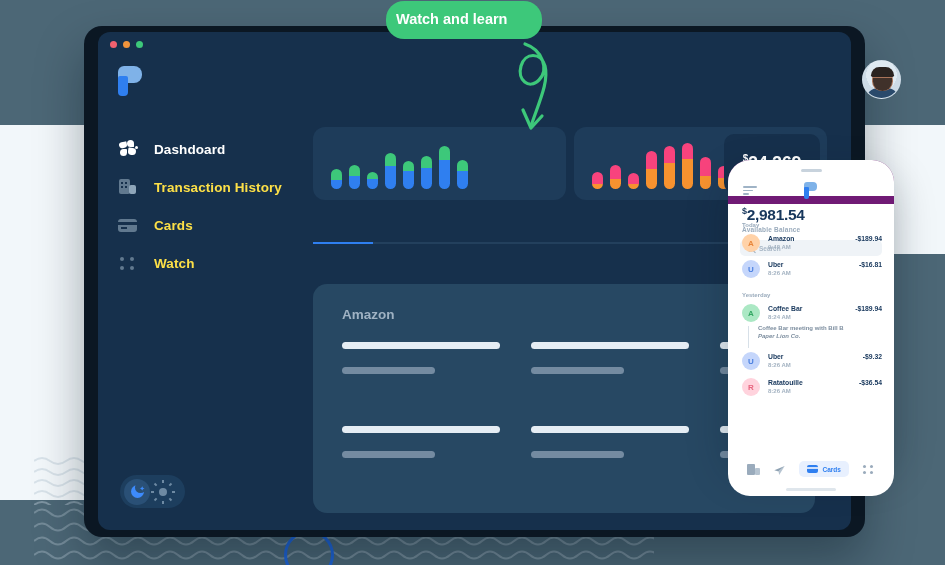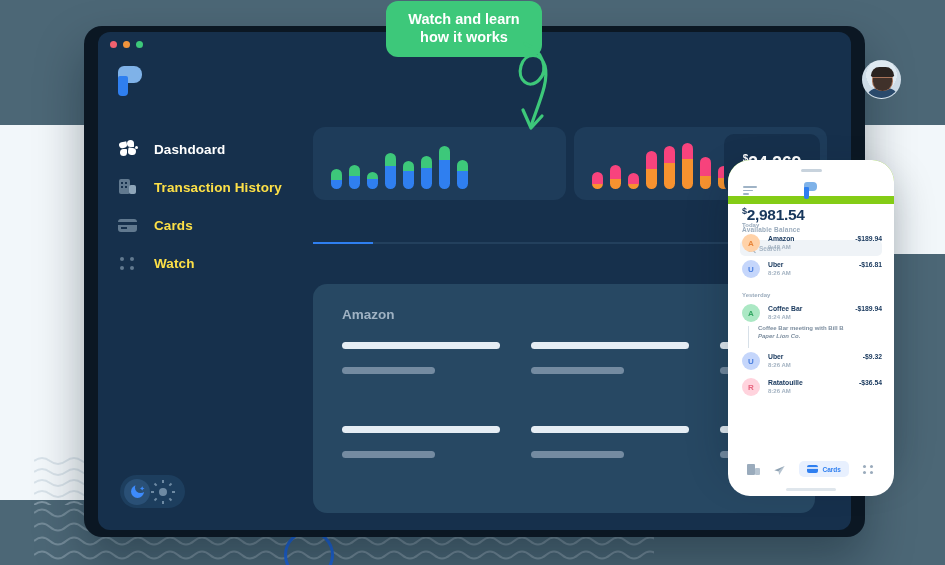--- a/index.html
+++ b/index.html
@@ -156,21 +156,21 @@
   .ph-grid { position:absolute; left:29px; display:flex; gap:31px; }
   #ph-row-1 { top:58px; }
   #ph-row-2 { top:142px; }
   .ph-col { width:158px; }
   .ph-line-a { height:7px; border-radius:4px; background:#e5edf4; }
   .ph-line-b { height:7px; border-radius:4px; background:#748ba1; margin-top:18px; width:93px; }
 
   
   #phone {
     position:absolute; left:728px; top:160px; width:166px; height:296px;
-    background:#84cc16; border-radius:22px;
+    background:#701a75; border-radius:22px;
     box-shadow:0 18px 40px rgba(9,24,40,.28);
   }
   #phone-notch-bar { position:absolute; left:0; top:0; width:166px; height:36px; background:#fff; border-radius:22px 22px 0 0;}
   #phone-speaker { position:absolute; left:73px; top:9px; width:21px; height:3px; border-radius:2px; background:#c8d3dd; }
   #phone-hamb { position:absolute; left:15px; top:26px; width:14px; height:9px; }
   #phone-hamb i { position:absolute; left:0; height:1.6px; border-radius:1px; background:#9fb3c6; }
   #phone-hamb .l1{ top:0; width:14px;} #phone-hamb .l2{ top:3.6px; width:10px;} #phone-hamb .l3{ top:7.2px; width:6px;}
   #phone-logo { position:absolute; left:76px; top:22px; width:13px; height:17px; }
   #phone-logo .t{ position:absolute; left:0; top:0; width:13px; height:9px; border-radius:3px 4px 4px 1px; background:#7fb2e8;}
   #phone-logo .s{ position:absolute; left:0; top:5px; width:5px; height:12px; border-radius:1px 1px 2px 2px; background:#2f7ff0;}
@@ -213,21 +213,21 @@
   .navic.tx .b1{ left:0; top:1px; width:8px; height:11px; border-radius:1px;}
   .navic.tx .b2{ left:8px; top:5px; width:5px; height:7px; border-radius:1px; background:#b6c4d1;}
   .navic.more i{ position:absolute; width:3px;height:3px;border-radius:50%;background:#9aabbc;}
   .navic.more .q1{left:1px;top:2px;} .navic.more .q2{left:8px;top:2px;}
   .navic.more .q3{left:1px;top:8px;} .navic.more .q4{left:8px;top:8px;}
   #phone-home-ind { position:absolute; left:58px; bottom:5px; width:50px; height:3px; border-radius:2px; background:#dfe6ec;}
 
   
   #tooltip {
     position:absolute; left:386px; top:1px; width:156px; padding:9px 10px 11px;
-    background:#3dc87a; border-radius:12px; text-align:center;
+    background:#3dc87a; border-radius:18px; 
     color:#fff; font-size:14.5px; font-weight:600; line-height:1.25;
   }
   #arrow-svg { position:absolute; left:495px; top:40px; }
 </style>
 </head>
 <body>
 
 <div id="bg-top"></div>
 <div id="bg-bottom"></div>
 <div id="bg-white-main"></div>
@@ -533,18 +533,17 @@
           <i class="q3"></i>
           <i class="q4"></i>
         </span>
     </div>
     <div id="phone-home-ind"></div>
   </div>
 </div>
 
 <div id="tooltip">
   <div>Watch and learn</div>
-  <div>how it works</div>
 </div>
 <svg id="arrow-svg" width="70" height="100">
   <path d="M30 4 C48 10, 54 30, 44 40 C34 50, 22 40, 26 26 C30 12, 46 12, 50 26 C54 42, 44 62, 36 86" fill="none" stroke="#3dc87a" stroke-width="3.2" stroke-linecap="round"></path>
   <path d="M36 88 L28 70 M36 88 L47 76" fill="none" stroke="#3dc87a" stroke-width="3.2" stroke-linecap="round"></path>
 </svg>
 
 </body></html>

